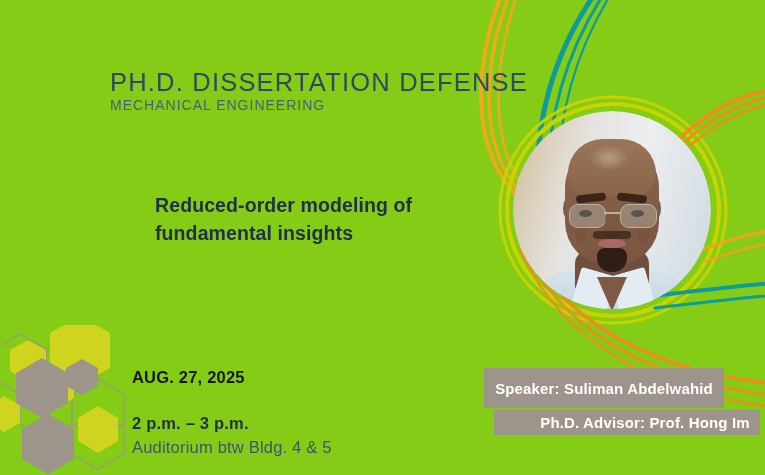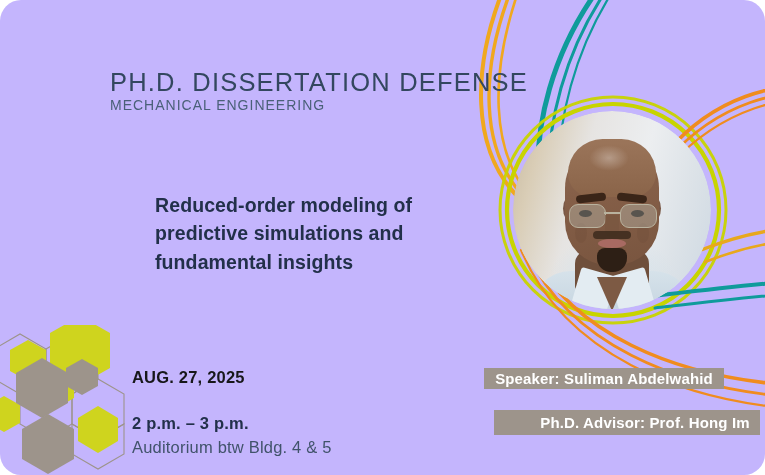--- a/index.html
+++ b/index.html
@@ -6,23 +6,22 @@
   body{
     width:765px;height:475px;
     background:#ffffff;
     font-family:"Liberation Sans", sans-serif;
     overflow:hidden;
     position:relative;
   }
   .poster{
     position:absolute;inset:0;
     width:765px;height:475px;
-    background:#c4b5fd;
+    background:#84cc16;
     overflow:hidden;
-    border-radius:21px;
   }
 
   
   .deco-arcs{
     position:absolute;top:0;left:455px;
     width:310px;height:475px;
     pointer-events:none;
   }
   .deco-hex{
     position:absolute;left:0;bottom:0;
@@ -87,21 +86,21 @@
     color:#ffffff;
     font-size:15px;
     font-weight:700;
     letter-spacing:.15px;
     display:flex;
     align-items:center;
     justify-content:center;
     white-space:nowrap;
   }
   .badge-speaker{
-    left:484px;top:368px;width:240px;height:21px;
+    left:484px;top:368px;width:240px;height:40px;
   }
   .badge-advisor{
     left:494px;top:410px;width:230px;height:25px;padding-left:36px;
   }
 
   
   .portrait-wrap{
     position:absolute;left:513px;top:111px;
     width:198px;height:198px;
     border-radius:50%;
@@ -323,21 +322,20 @@
     </div>
   </div>
 
   <div class="head-block">
     <div class="head-title">PH.D. DISSERTATION DEFENSE</div>
     <div class="head-sub">MECHANICAL ENGINEERING</div>
   </div>
 
   <div class="diss-title">
     <span class="ln">Reduced-order modeling of</span>
-    <span class="ln">predictive simulations and</span>
     <span class="ln">fundamental insights</span>
   </div>
 
   <div class="event">
     <div class="event-date">AUG. 27, 2025</div>
     <div class="event-time">2 p.m. – 3 p.m.</div>
     <div class="event-place">Auditorium btw Bldg. 4 &amp; 5</div>
   </div>
 
   <div class="badge badge-speaker">Speaker: Suliman Abdelwahid</div>

